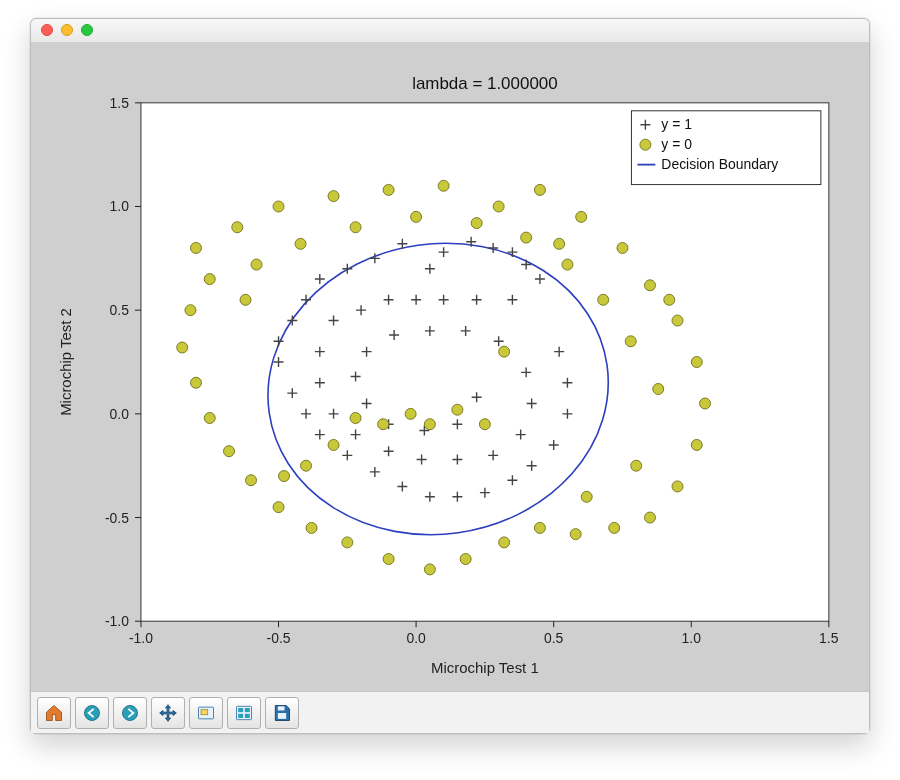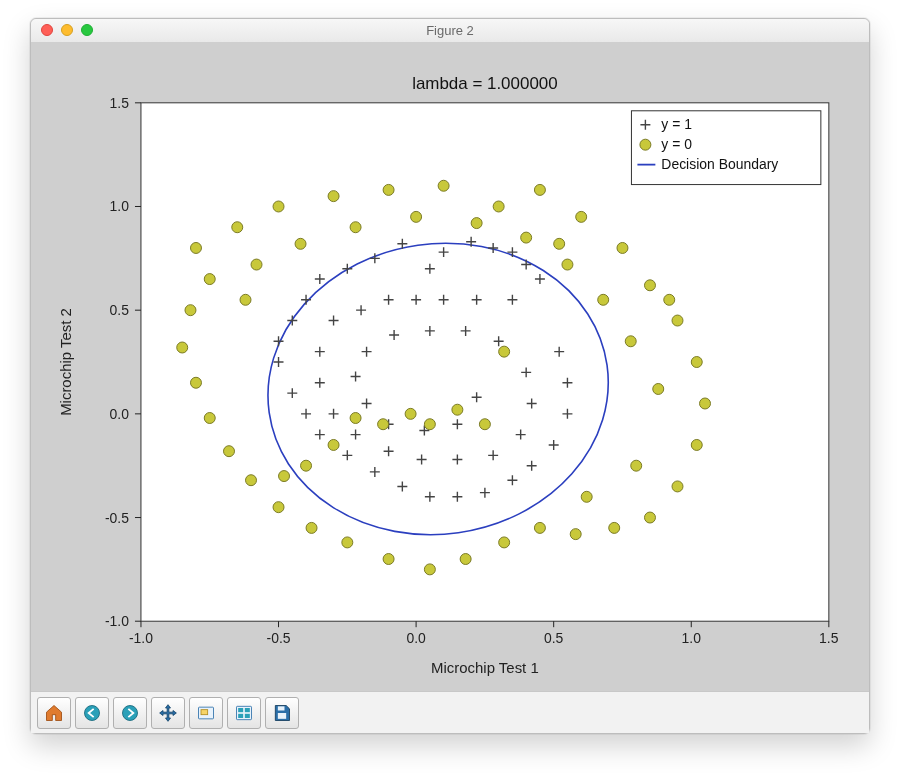--- a/index.html
+++ b/index.html
@@ -80,21 +80,20 @@
 </head>
 <body>
 
 <div class="window">
   <div class="titlebar">
     <div class="traffic">
       <span class="tl-close"></span>
       <span class="tl-min"></span>
       <span class="tl-zoom"></span>
     </div>
-    <div class="title">Figure 2</div>
   </div>
 
   <div class="plot-area">
     <svg class="chart" id="chart-svg" viewBox="0 0 840 650">
         <rect x="110" y="60" width="690" height="520" fill="#ffffff" stroke="#333"></rect>
         <g class="axis">
           <line x1="110" y1="580" x2="110" y2="586" stroke="#222"></line>
           <text x="110" y="602" text-anchor="middle">-1.0</text>
           <line x1="248" y1="580" x2="248" y2="586" stroke="#222"></line>
           <text x="248" y="602" text-anchor="middle">-0.5</text>

